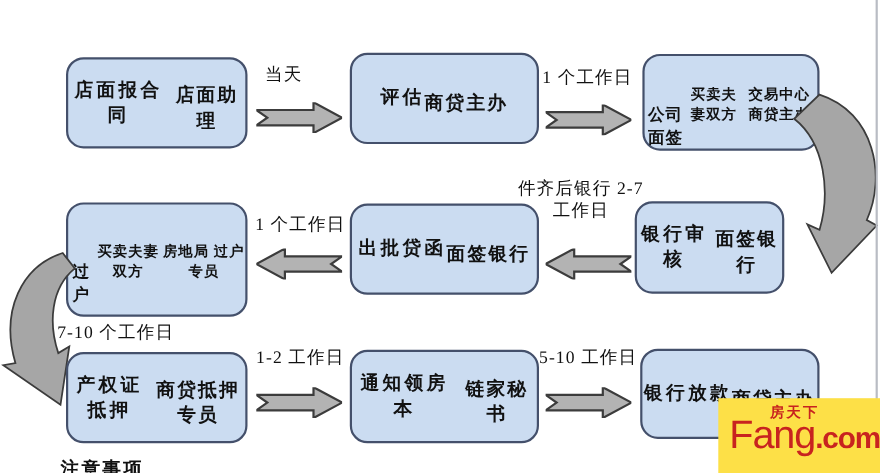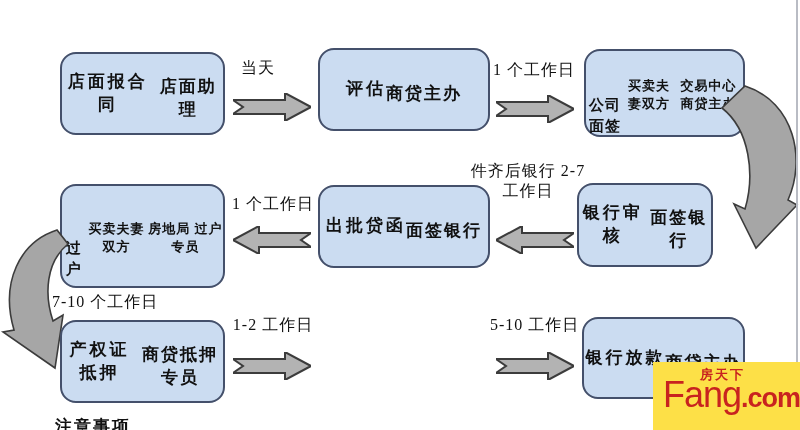--- a/index.html
+++ b/index.html
@@ -107,20 +107,24 @@
   <div class="fbox" style="left:60px;top:320px;width:165px;height:83px">
     <div class="fbox-title">产权证抵押</div>
     <div class="fbox-sub">商贷抵押专员</div>
   </div>
 
   <svg class="arrow-svg" style="left:233px;top:352px" width="78" height="28" viewBox="0 0 78 28">
     <polygon points="0,7 52,7 52,0 78,14 52,28 52,21 0,21 10,14" fill="#b3b3b3" stroke="#3c3c3c" stroke-width="2"></polygon>
   </svg>
   <div class="alabel" style="left:232px;top:315px;width:82px">1-2 工作日</div>
 
+  <div class="fbox" style="left:318px;top:318px;width:172px;height:85px">
+    <div class="fbox-title">通知领房本</div>
+    <div class="fbox-sub">链家秘书</div>
+  </div>
 
   <svg class="arrow-svg" style="left:496px;top:352px" width="78" height="28" viewBox="0 0 78 28">
     <polygon points="0,7 52,7 52,0 78,14 52,28 52,21 0,21 10,14" fill="#b3b3b3" stroke="#3c3c3c" stroke-width="2"></polygon>
   </svg>
   <div class="alabel" style="left:490px;top:315px;width:88px">5-10 工作日</div>
 
   <div class="fbox" style="left:582px;top:317px;width:163px;height:82px">
     <div class="fbox-title">银行放款</div>
     <div class="fbox-sub">商贷主办</div>
   </div>

